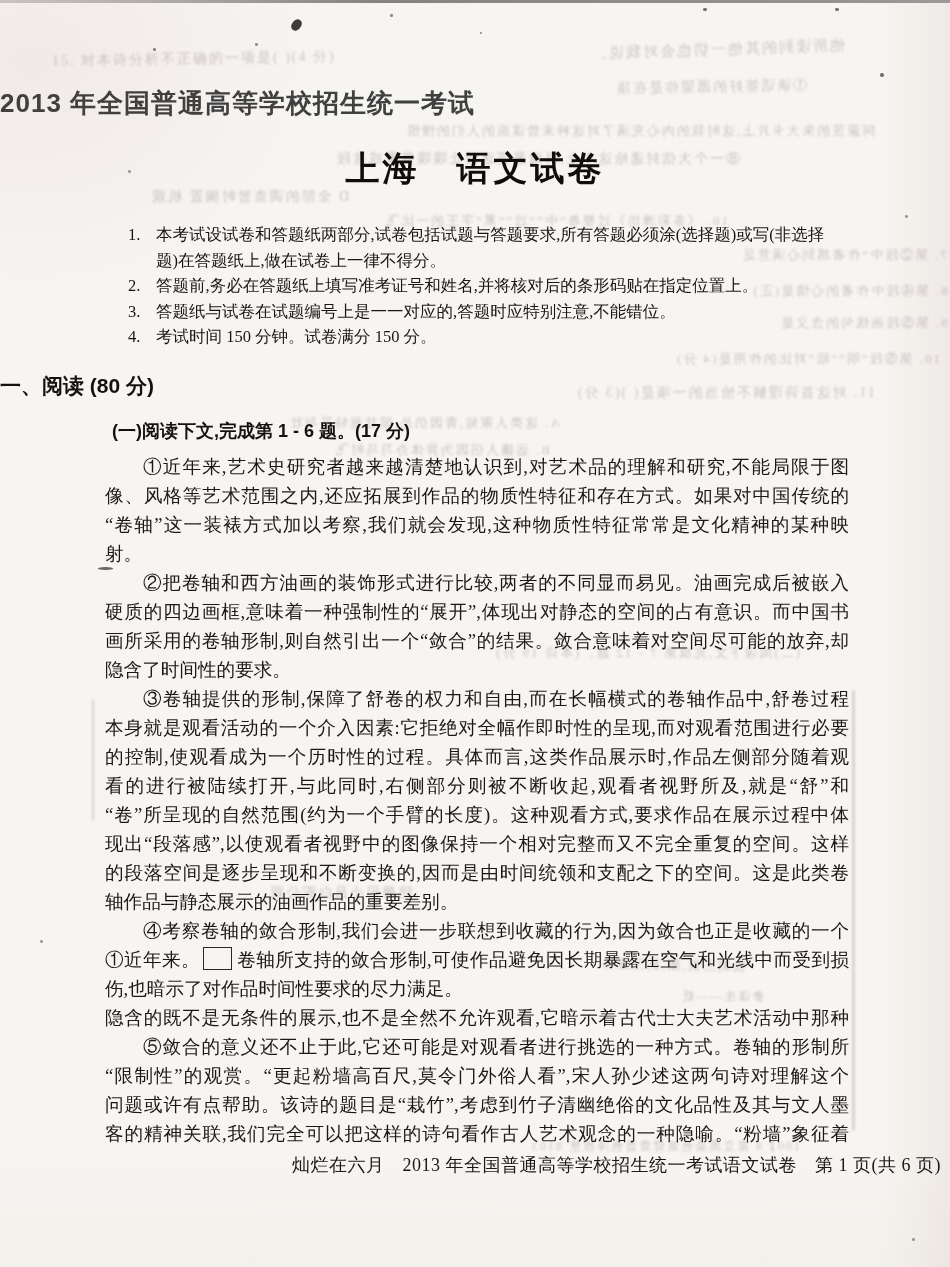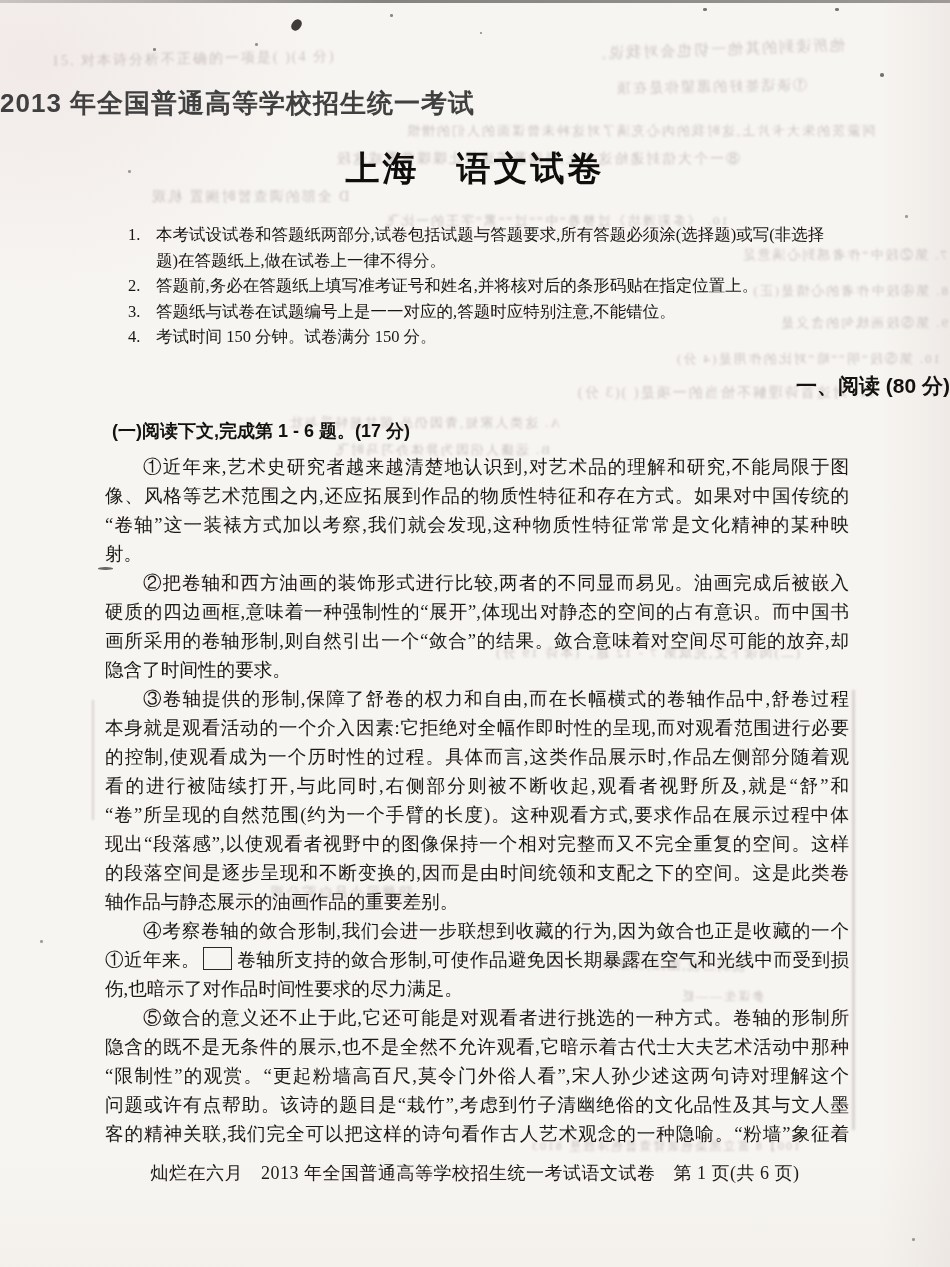--- a/index.html
+++ b/index.html
@@ -31,42 +31,42 @@
 
   
   .notice{position:absolute;left:112px;top:222px;width:745px;}
   .notice-heading{font-family:"Liberation Sans","DejaVu Sans",sans-serif;
     font-weight:bold;font-size:17px;margin-bottom:4px;}
   .n-row{display:flex;font-size:16.5px;line-height:25.5px;}
   .n-num{width:28px;flex:0 0 28px;text-align:left;padding-left:16px;box-sizing:content-box;}
   .n-text{flex:1;}
 
   
-  .sec-title{position:absolute;left:0;top:372px;width:100%;text-align:right;
+  .sec-title{position:absolute;left:0;top:372px;width:100%;text-align:left;
     font-family:"Liberation Sans","DejaVu Sans",sans-serif;
     font-weight:bold;font-size:21px;color:#141210;}
   .sub-title{position:absolute;left:112px;top:419px;
     font-family:"Liberation Sans","DejaVu Sans",sans-serif;
     font-weight:bold;font-size:18px;color:#141210;}
 
   
   .passage{position:absolute;left:105px;top:452px;width:744px;}
   .p-line{font-size:18.6px;height:29px;line-height:29px;overflow:hidden;
     text-align:justify;text-align-last:left;color:#1b1815;}
   .p-line.just{text-align-last:justify;}
   .p-line.first{text-indent:38px;}
   .u{text-underline-offset:4px;text-decoration-thickness:1.5px;}
   .em{-webkit-text-emphasis:filled dot;text-emphasis:filled dot;
       -webkit-text-emphasis-position:under right;text-emphasis-position:under right;}
   .blankbox{display:inline-block;width:27px;height:21px;border:1.6px solid #2a2724;
     vertical-align:-4px;margin:0 5px 0 3px;background:transparent;}
 
   
-  .footer{position:absolute;left:0;top:1153px;width:100%;text-align:center;
-    font-size:18px;color:#1b1815;letter-spacing:.5px;margin-top:8px;}
+  .footer{position:absolute;left:0;top:1153px;width:100%;text-align:right;
+    font-size:18px;color:#1b1815;letter-spacing:.5px;}
   .footer span{padding:0 9px;}
 
   
   .bleed-layer{position:absolute;inset:0;pointer-events:none;}
   .bleed{position:absolute;color:#8d7f84;opacity:.42;filter:blur(1.1px);
     font-size:14px;white-space:nowrap;overflow:hidden;letter-spacing:2px;
     font-family:"Liberation Serif","DejaVu Serif",serif;}
   
   .speck{position:absolute;background:#1d1a17;border-radius:45%;}
   .streak{position:absolute;background:rgba(110,100,96,.22);filter:blur(.8px);}
@@ -148,22 +148,22 @@
         <div class="p-line just"><span>本身就是观看活动的一个介入因素:它拒绝对全幅作即时性的呈现,而对观看范围进行必要</span></div>
         <div class="p-line just"><span>的控制,使观看成为一个历时性的过程。具体而言,这类作品展示时,作品左侧部分随着观</span></div>
         <div class="p-line just"><span>看的进行被陆续打开,与此同时,右侧部分则被不断收起,观看者视野所及,就是“舒”和</span></div>
         <div class="p-line just"><span>“卷”所呈现的自然范围(约为一个手臂的长度)。这种观看方式,要求作品在展示过程中体</span></div>
         <div class="p-line just"><span>现出“段落感”,以使观看者视野中的图像保持一个相对完整而又不完全重复的空间。这样</span></div>
         <div class="p-line just"><span>的段落空间是逐步呈现和不断变换的,因而是由时间统领和支配之下的空间。这是此类卷</span></div>
         <div class="p-line"><span>轴作品与静态展示的油画作品的重要差别。</span></div>
         <div class="p-line just first"><span>④考察卷轴的敛合形制,我们会进一步联想到收藏的行为,因为敛合也正是收藏的一个</span></div>
         <div class="p-line just"><span>①近年来。</span><span class="blankbox"></span><span>卷轴所支持的敛合形制,可使作品避免因长期暴露在空气和光线中而受到损</span></div>
         <div class="p-line"><span>伤,也暗示了对作品时间性要求的尽力满足。</span></div>
+        <div class="p-line just"><span>隐含的既不是无条件的展示,也不是全然不允许观看,它暗示着古代士大夫艺术活动中那种</span></div>
         <div class="p-line just first"><span>⑤敛合的意义还不止于此,它还可能是对观看者进行挑选的一种方式。卷轴的形制所</span></div>
-        <div class="p-line just"><span>隐含的既不是无条件的展示,也不是全然不允许观看,它暗示着古代士大夫艺术活动中那种</span></div>
         <div class="p-line just"><span>“限制性”的观赏。“更起粉墙高百尺,莫令门外俗人看”,宋人孙少述这两句诗对理解这个</span></div>
         <div class="p-line just"><span>问题或许有点帮助。该诗的题目是“栽竹”,考虑到竹子清幽绝俗的文化品性及其与文人墨</span></div>
         <div class="p-line just"><span>客的精神关联,我们完全可以把这样的诗句看作古人艺术观念的一种隐喻。“粉墙”象征着</span></div>
       </div>
   </div>
 
   <div class="footer">
     <span>灿烂在六月</span><span>2013 年全国普通高等学校招生统一考试语文试卷</span><span>第 1 页(共 6 页)</span>
   </div>
 

